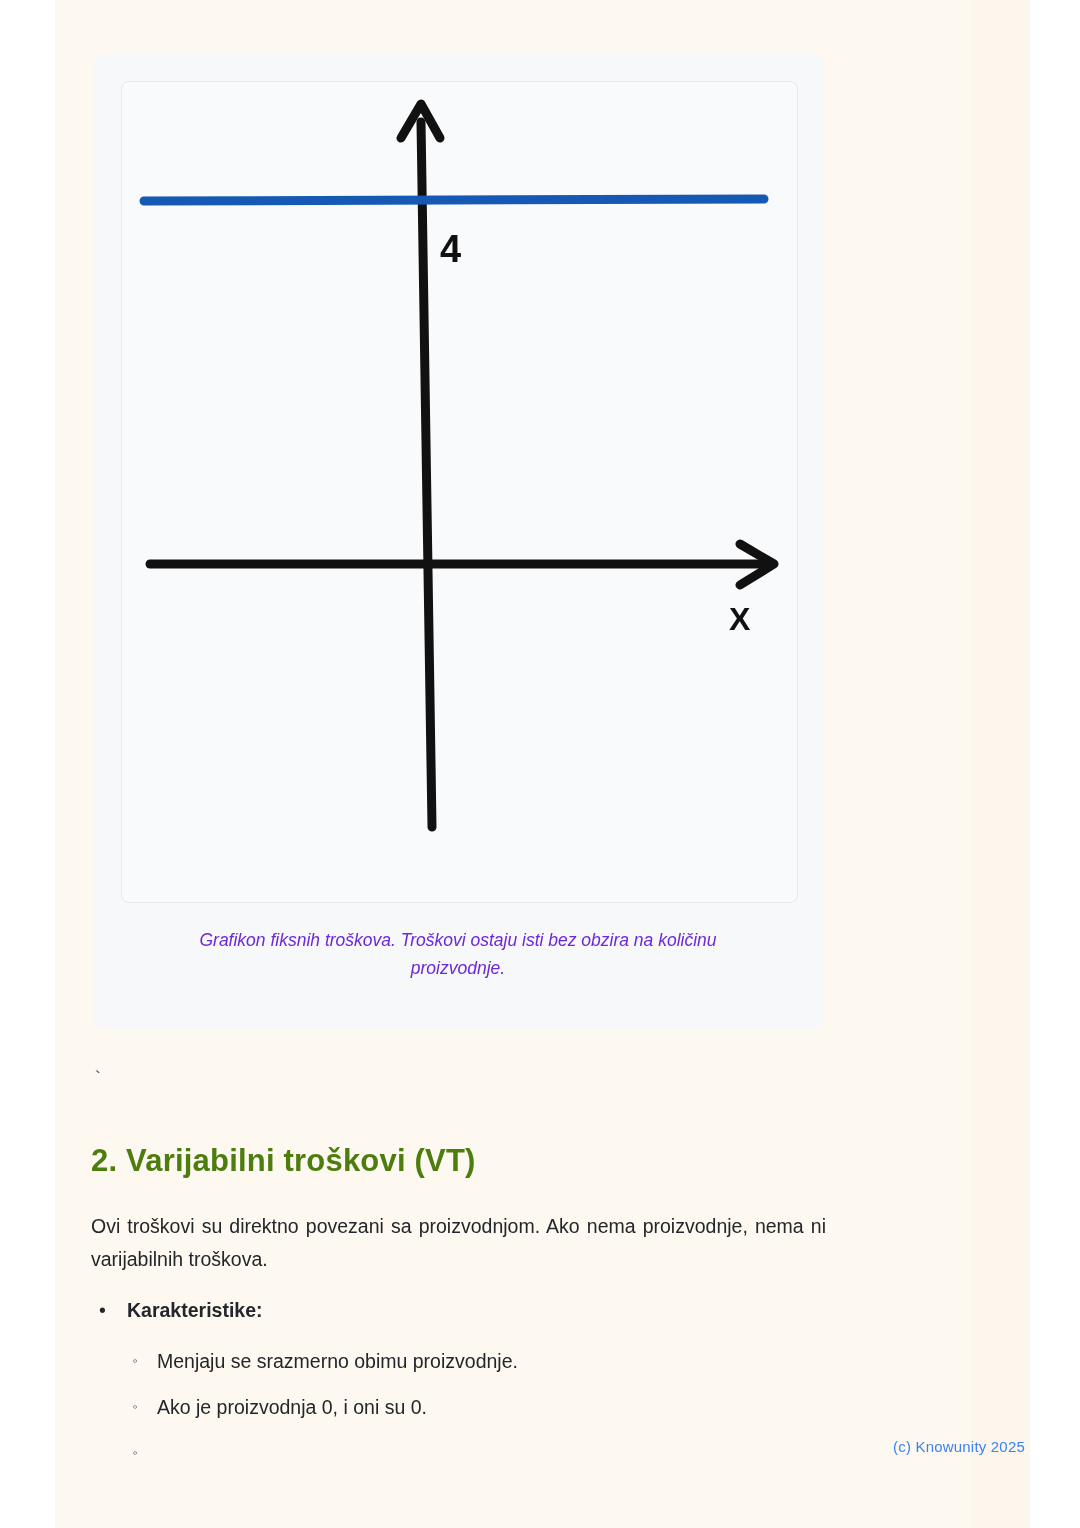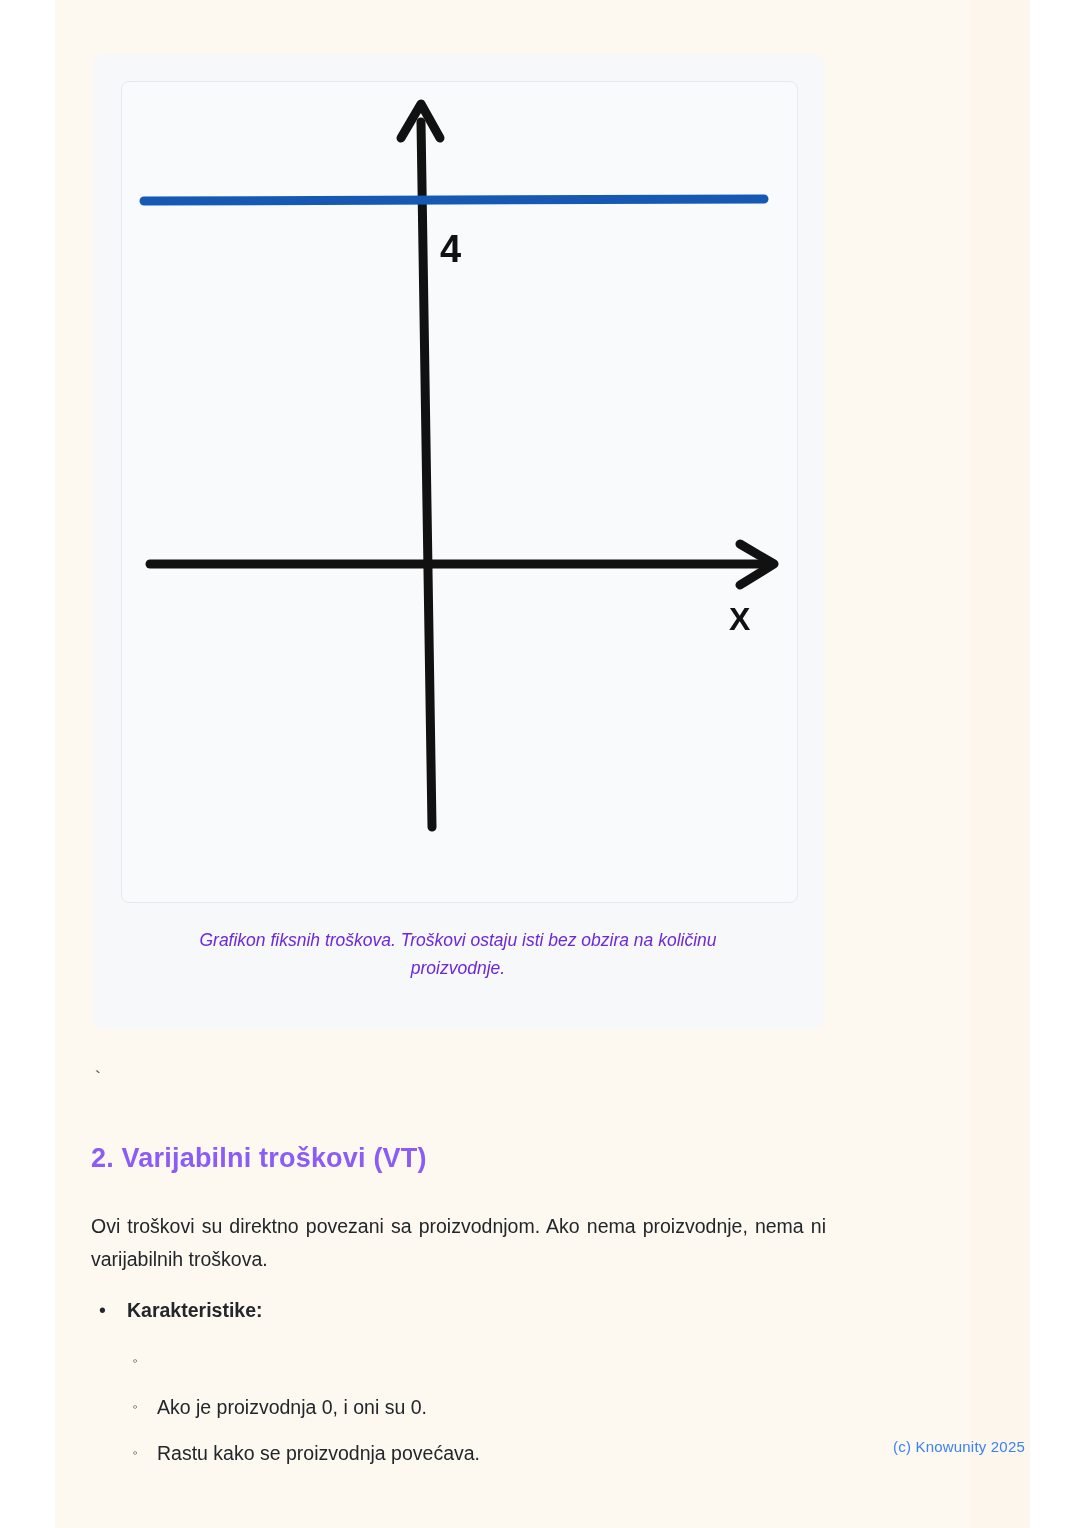--- a/index.html
+++ b/index.html
@@ -83,23 +83,23 @@
     font-size: 19px;
     color: #555;
     font-family: "Liberation Mono", monospace;
   }
 
   
   .section-heading {
     position: absolute;
     left: 91px;
     top: 1143px;
-    font-size: 27px;
+    font-size: 31px;
     font-weight: bold;
-    color: #8b5cf6;
+    color: #4d7c0f;
     letter-spacing: 0.2px;
   }
 
   .para {
     position: absolute;
     left: 91px;
     top: 1203px;
     width: 735px;
     font-size: 19.5px;
     line-height: 33px;
@@ -193,26 +193,26 @@
 
   <div class="para">Ovi troškovi su direktno povezani sa proizvodnjom. Ako nema proizvodnje, nema ni varijabilnih troškova.</div>
 
   <div class="bullet-l1">
     <span class="dot">•</span><span class="txt">Karakteristike:</span>
   </div>
 
   <div class="sub-list">
     <div class="sub-item">
       <span class="ring">◦</span>
+      <span class="stxt">Menjaju se srazmerno obimu proizvodnje.</span>
     </div>
     <div class="sub-item">
       <span class="ring">◦</span>
       <span class="stxt">Ako je proizvodnja 0, i oni su 0.</span>
     </div>
     <div class="sub-item">
       <span class="ring">◦</span>
-      <span class="stxt">Rastu kako se proizvodnja povećava.</span>
     </div>
   </div>
 
   <div class="copyright">(c) Knowunity 2025</div>
 
 </div>
 
 </body></html>

